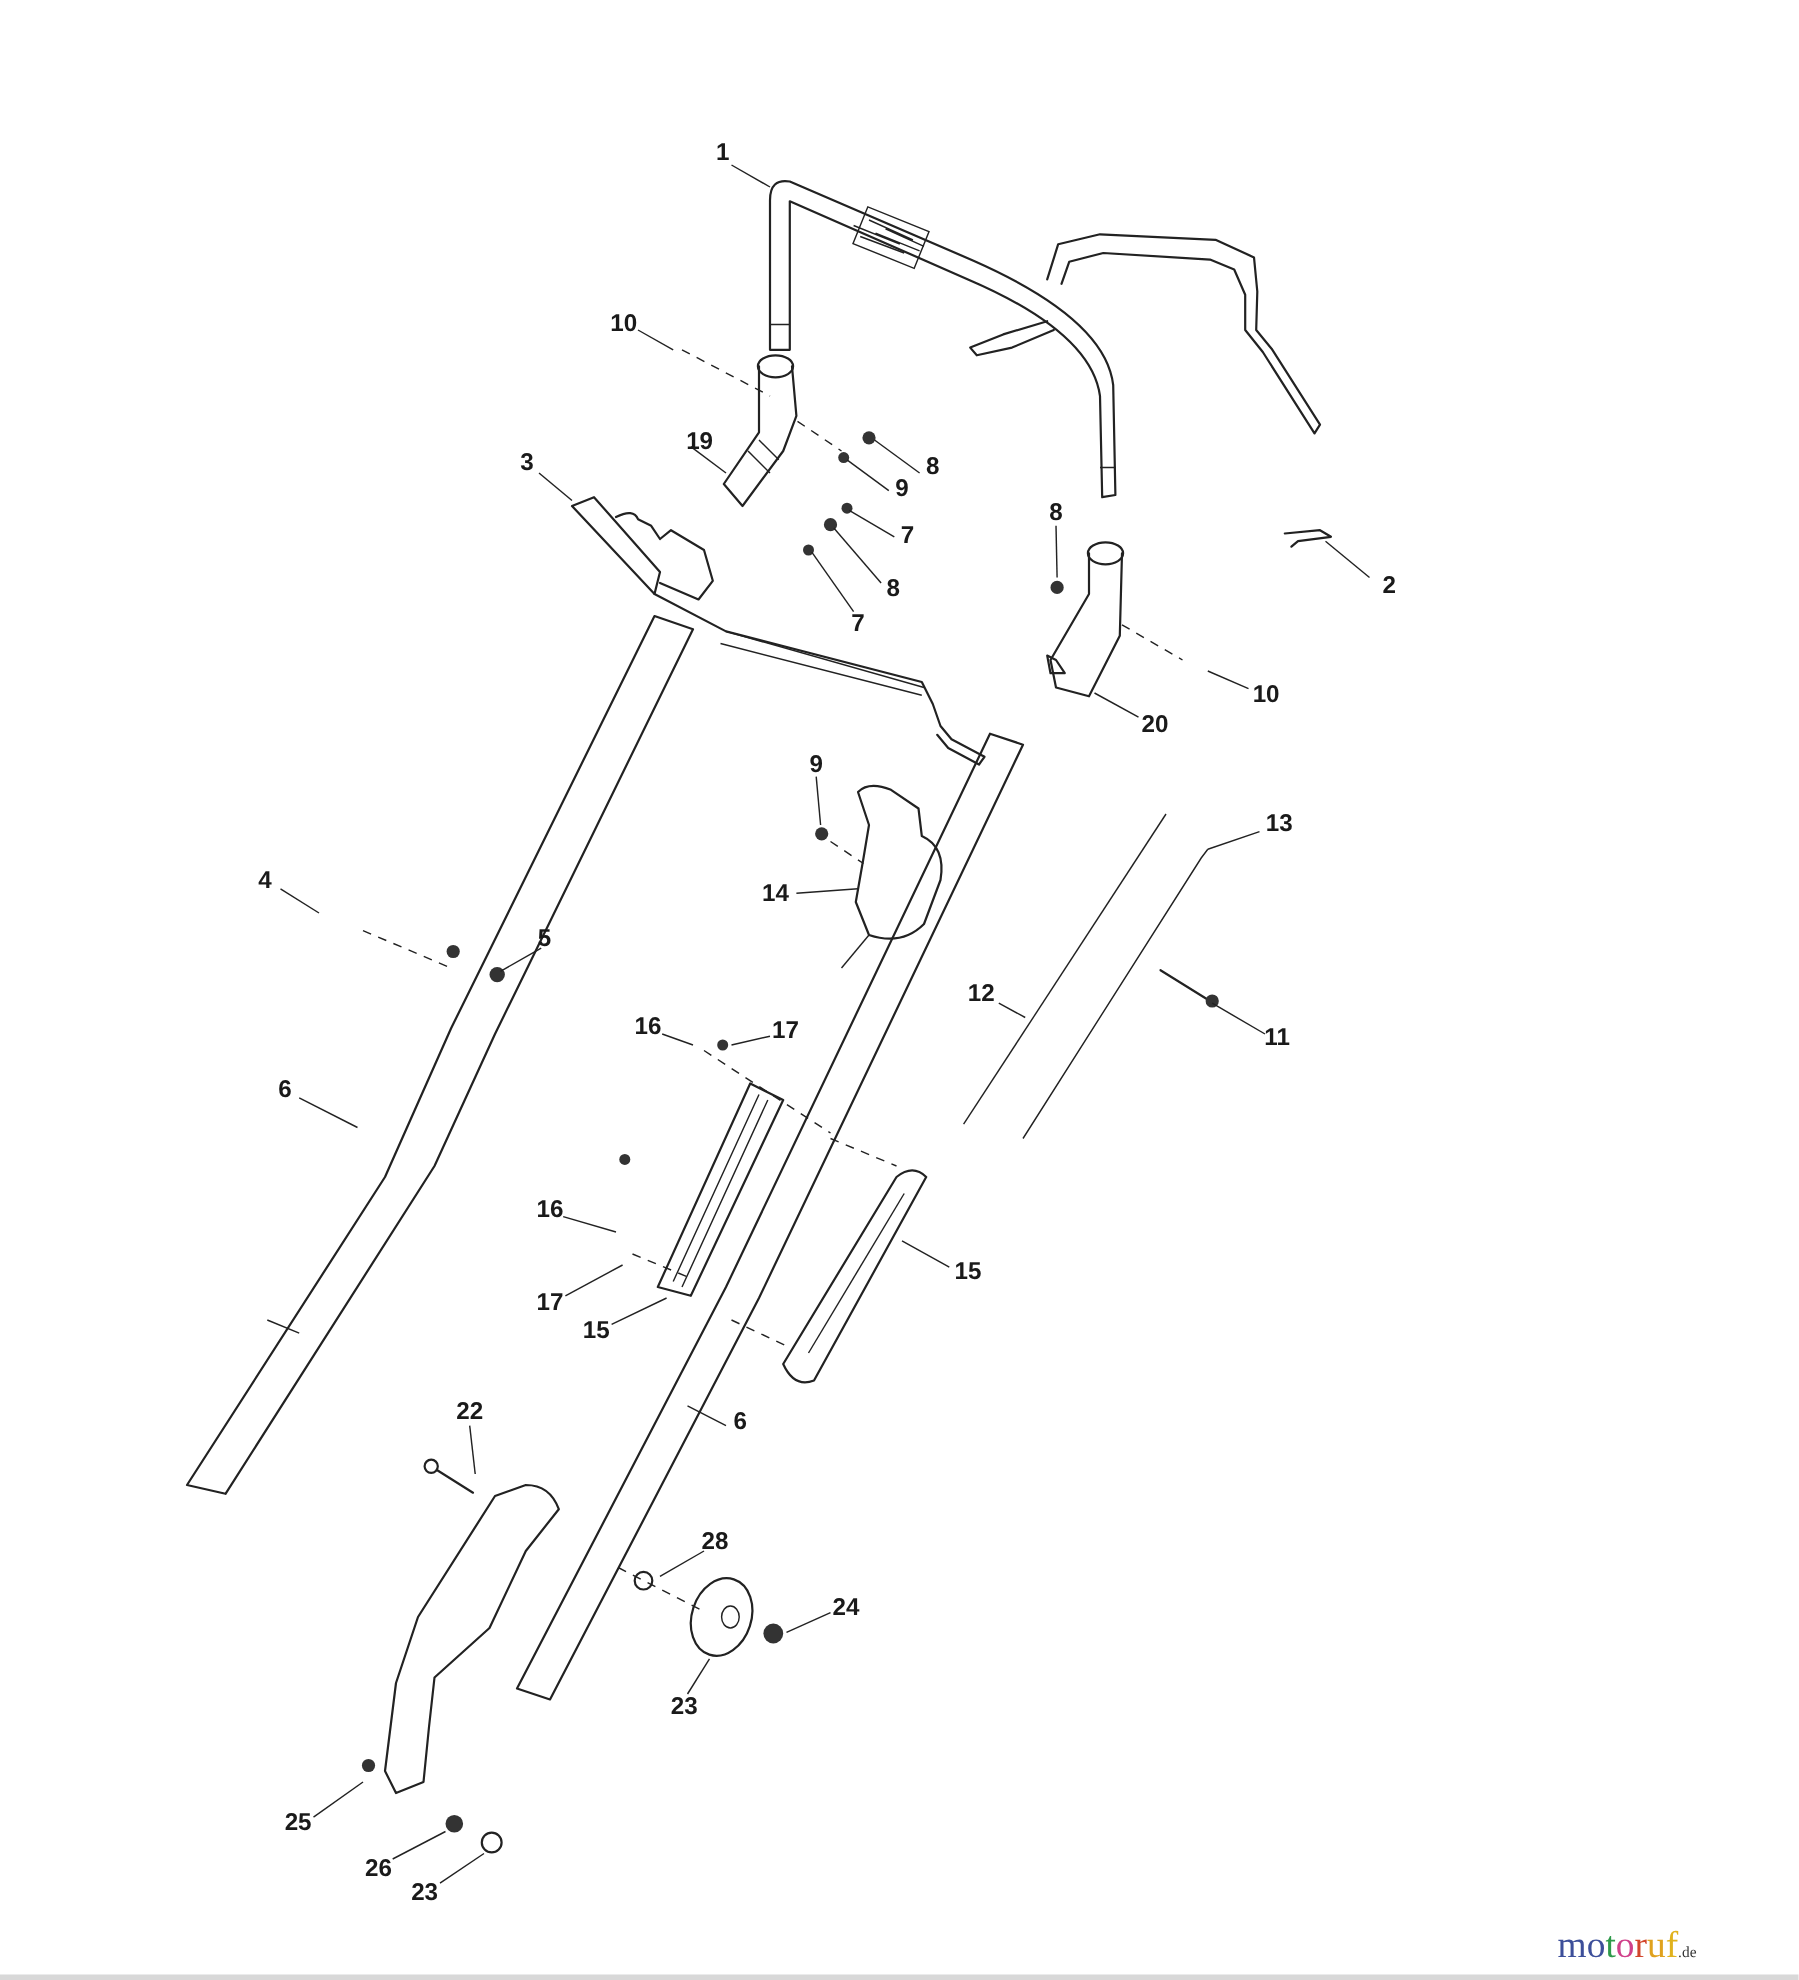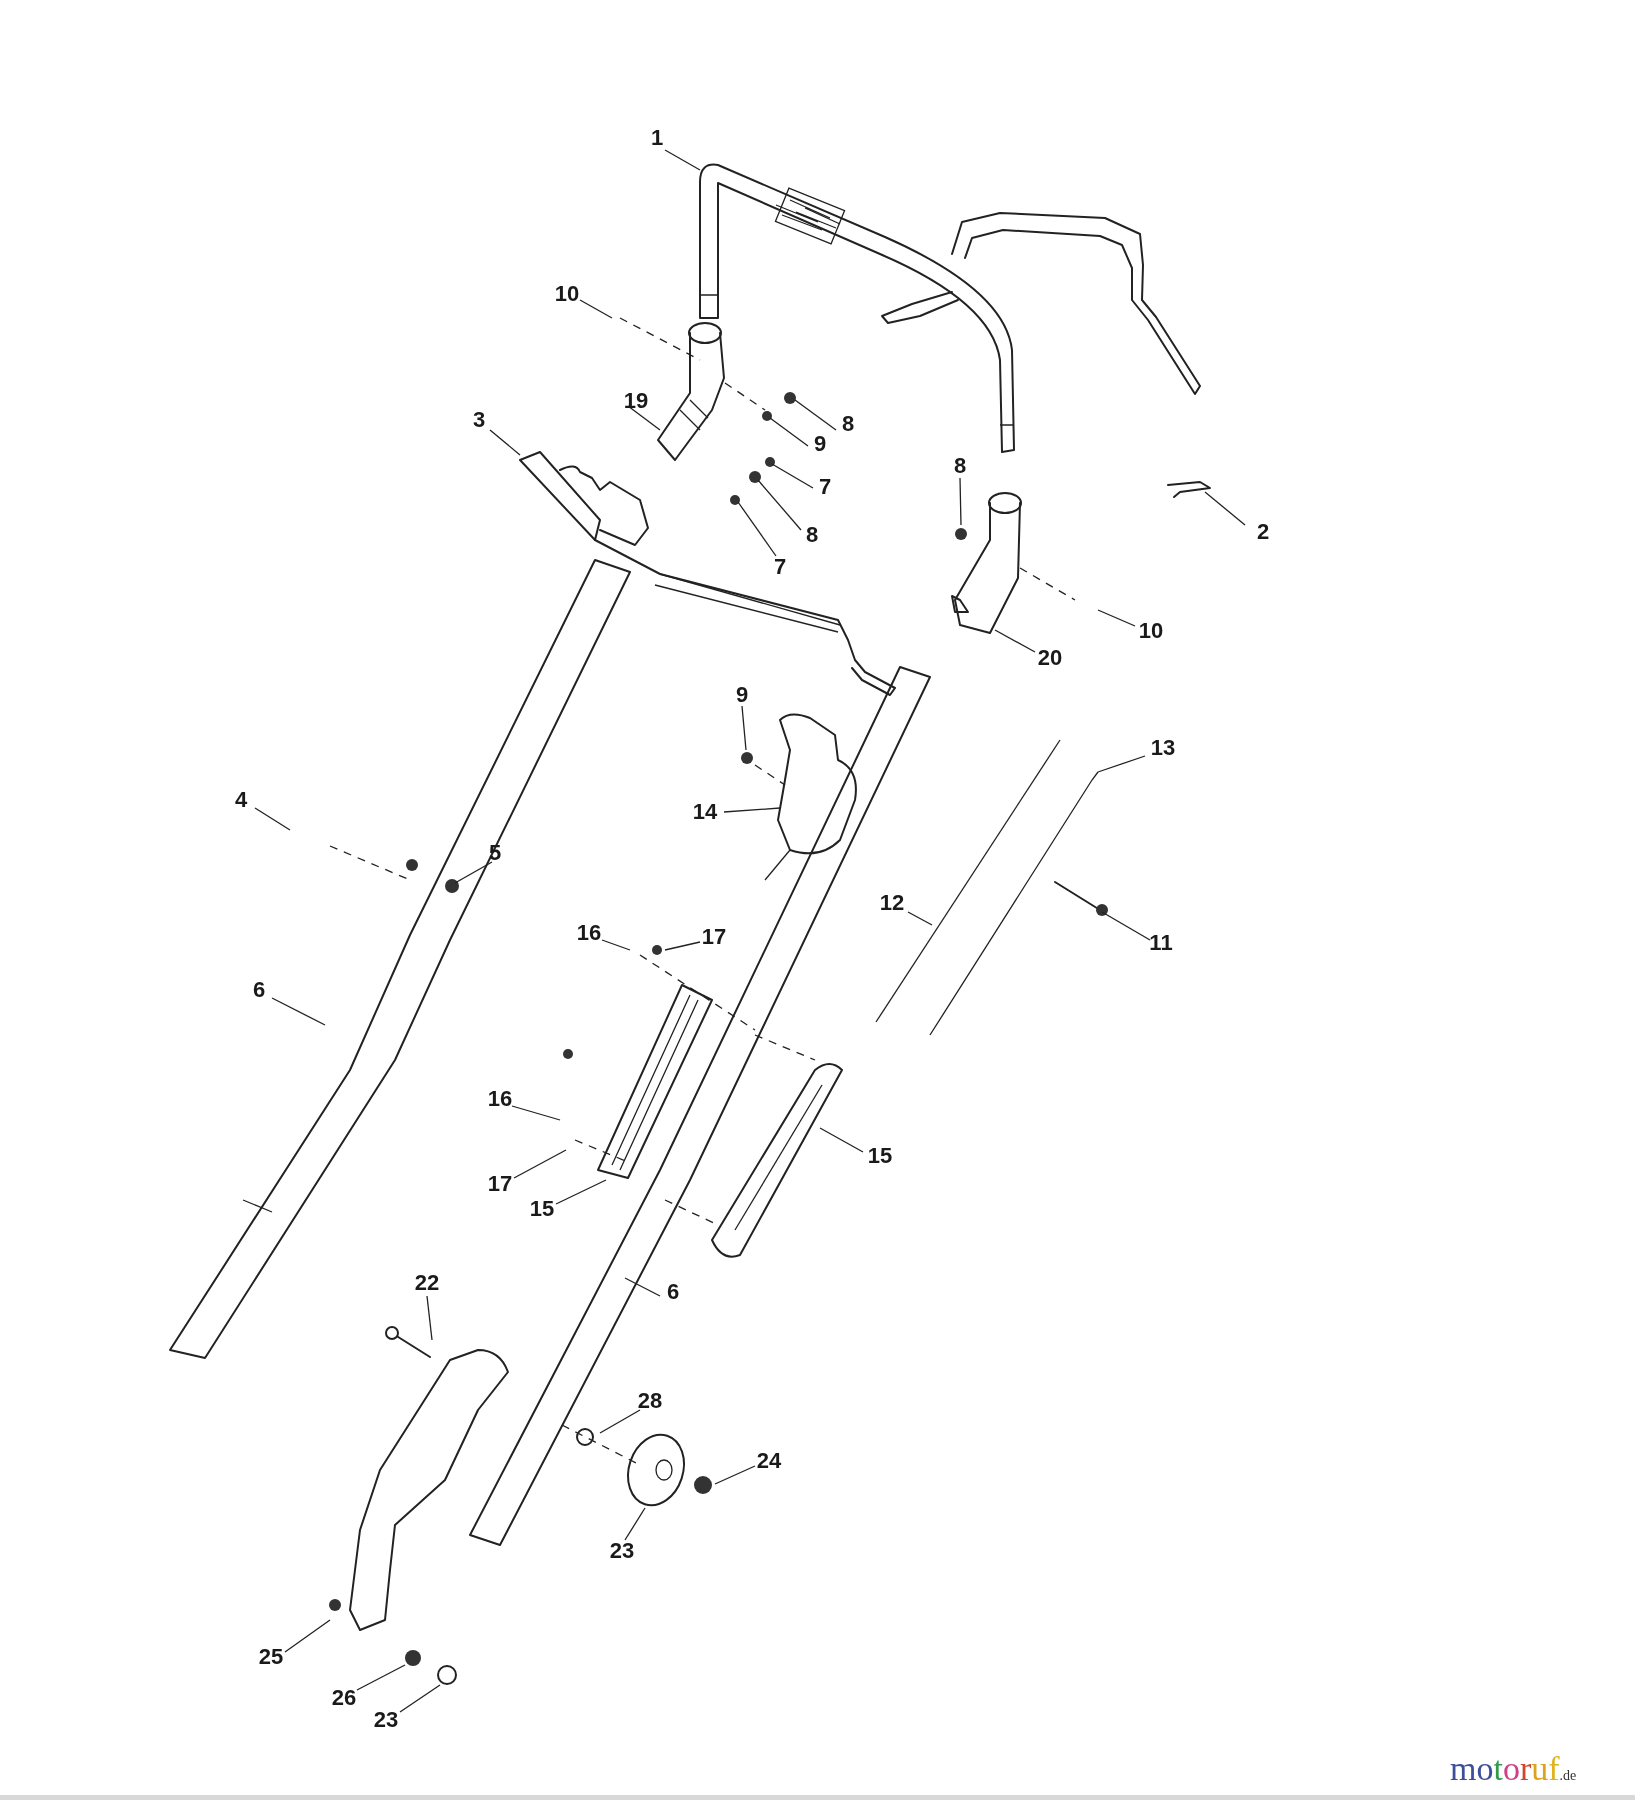--- a/index.html
+++ b/index.html
@@ -1,19 +1,19 @@
 <!DOCTYPE html>
 <html><head>
 <meta charset="utf-8">
 <style>
   html,body{margin:0;padding:0;background:#fff;}
   body{width:1635px;height:1800px;position:relative;overflow:hidden;font-family:"Liberation Sans",sans-serif;}
   #diagram{position:absolute;left:0;top:0;width:1635px;height:1800px;}
   .lbl{position:absolute;font-family:"Liberation Sans",sans-serif;font-weight:bold;font-size:22px;color:#1a1a1a;line-height:1;white-space:nowrap;transform:translate(-50%,-50%);}
-  .wm{position:absolute;left:1450px;top:1752px;font-family:"Liberation Serif",serif;font-size:34px;line-height:1;letter-spacing:0px;}
+  .wm{position:absolute;left:1416px;top:1752px;font-family:"Liberation Serif",serif;font-size:34px;line-height:1;letter-spacing:0px;}
   .wm span{display:inline-block;}
   .wm .de{font-size:14px;color:#333;}
   .bottomrule{position:absolute;left:0;top:1795px;width:1635px;height:5px;background:#d8d8d8;}
   svg .part{fill:none;stroke:#222;stroke-width:2;stroke-linejoin:round;stroke-linecap:round;}
   svg .thin{fill:none;stroke:#222;stroke-width:1.3;}
   svg .lead{stroke:#222;stroke-width:1.3;fill:none;}
   svg .dash{stroke:#222;stroke-width:1.3;stroke-dasharray:8 7;fill:none;}
   svg .dot{fill:#333;}
   svg .fillpart{fill:#fff;stroke:#222;stroke-width:2;}
 </style>

